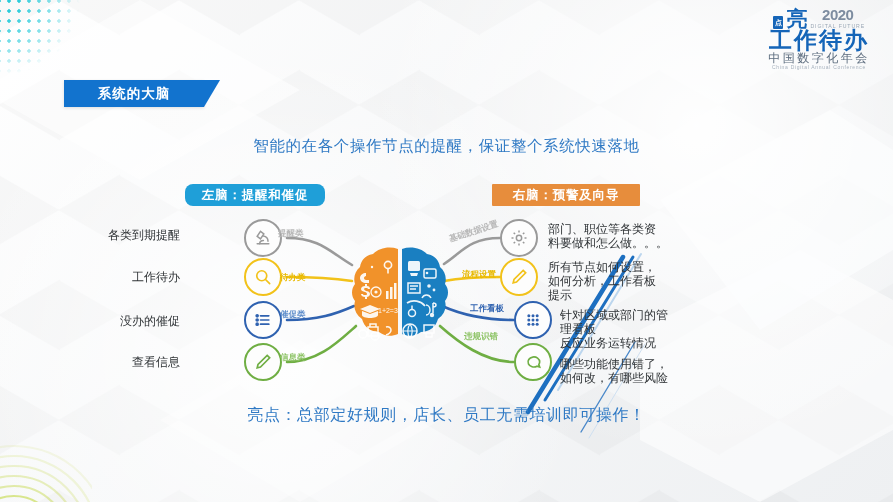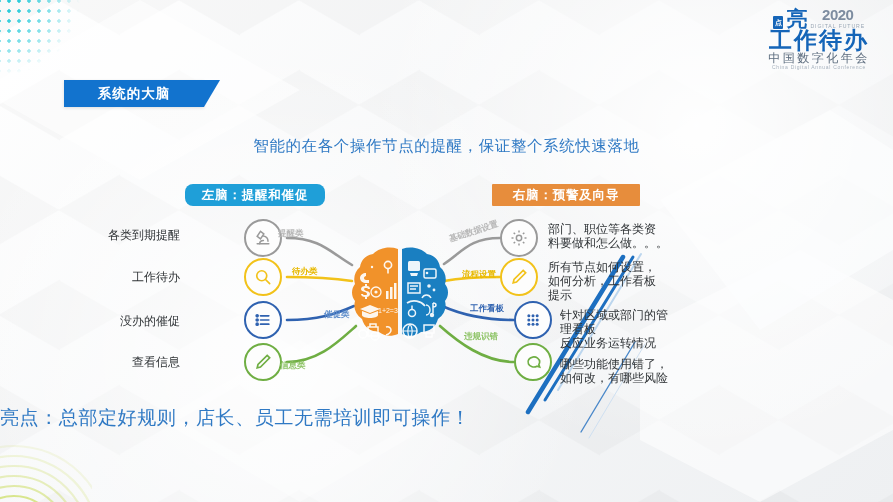--- a/index.html
+++ b/index.html
@@ -70,22 +70,22 @@
     position:absolute;left:204px;top:80px;width:0;height:0;
     border-top:27px solid #1273ce;border-right:16px solid transparent;
   }
 
   
   .headline{
     position:absolute;left:0;right:0;top:136px;text-align:center;
     color:#2f79c4;font-size:15.5px;letter-spacing:.6px;
   }
   .bottomline{
-    position:absolute;left:0;right:0;top:405px;
-    color:#2f79c4;font-size:19px;letter-spacing:.6px;
+    position:absolute;left:0;right:0;top:405px;text-align:center;
+    color:#2f79c4;font-size:16px;letter-spacing:.6px;
   }
 
   
   .hemi{
     position:absolute;height:22px;display:flex;align-items:center;justify-content:center;
     color:#fff;font-size:12.5px;font-weight:bold;letter-spacing:.8px;border-radius:1px;
   }
   .hemi-left{left:185px;top:184px;width:140px;background:#1f9fd8;border-radius:8px;}
   .hemi-right{left:492px;top:184px;width:148px;background:#e78d3c;}
 
@@ -224,23 +224,23 @@
       <path d="M17 4l3 3L9 18l-4 1 1-4z"></path>
     </svg>
   </div>
 
   <div class="side-label l" style="left:90px;top:228px;width:90px;">各类到期提醒</div>
   <div class="side-label l" style="left:90px;top:270px;width:90px;">工作待办</div>
   <div class="side-label l" style="left:90px;top:314px;width:90px;">没办的催促</div>
   <div class="side-label l" style="left:90px;top:355px;width:90px;">查看信息</div>
 
   <div class="wire-tag" style="left:278px;top:228px;color:#b8b8b8;">提醒类</div>
-  <div class="wire-tag" style="left:280px;top:266px;color:#e8b900;padding-left:12px;">待办类</div>
-  <div class="wire-tag" style="left:280px;top:309px;color:#5f8ecb;margin-left:44px;">催促类</div>
-  <div class="wire-tag" style="left:280px;top:360px;color:#8fc468;font-family:Liberation Serif, serif;">信息类</div>
+  <div class="wire-tag" style="left:280px;top:272px;color:#e8b900;">待办类</div>
+  <div class="wire-tag" style="left:280px;top:309px;color:#5f8ecb;">催促类</div>
+  <div class="wire-tag" style="left:280px;top:352px;color:#8fc468;font-family:Liberation Serif, serif;">信息类</div>
 
   <div class="node" style="left:500px;top:219px;border:2.6px solid #9a9a9a;">
     <svg width="20" height="20" viewBox="0 0 24 24" fill="none" stroke="#9a9a9a" stroke-width="1.8">
       <circle cx="12" cy="12" r="3.2"></circle>
       <path d="M12 3v2.4M12 18.6V21M3 12h2.4M18.6 12H21M5.6 5.6l1.7 1.7M16.7 16.7l1.7 1.7M18.4 5.6l-1.7 1.7M7.3 16.7l-1.7 1.7"></path>
     </svg>
   </div>
   <div class="node" style="left:500px;top:258px;border:2.6px solid #f2c21a;">
     <svg width="20" height="20" viewBox="0 0 24 24" fill="none" stroke="#f2c21a" stroke-width="2" stroke-linecap="round">
       <path d="M17 4l3 3L9 18l-4 1 1-4z"></path>

